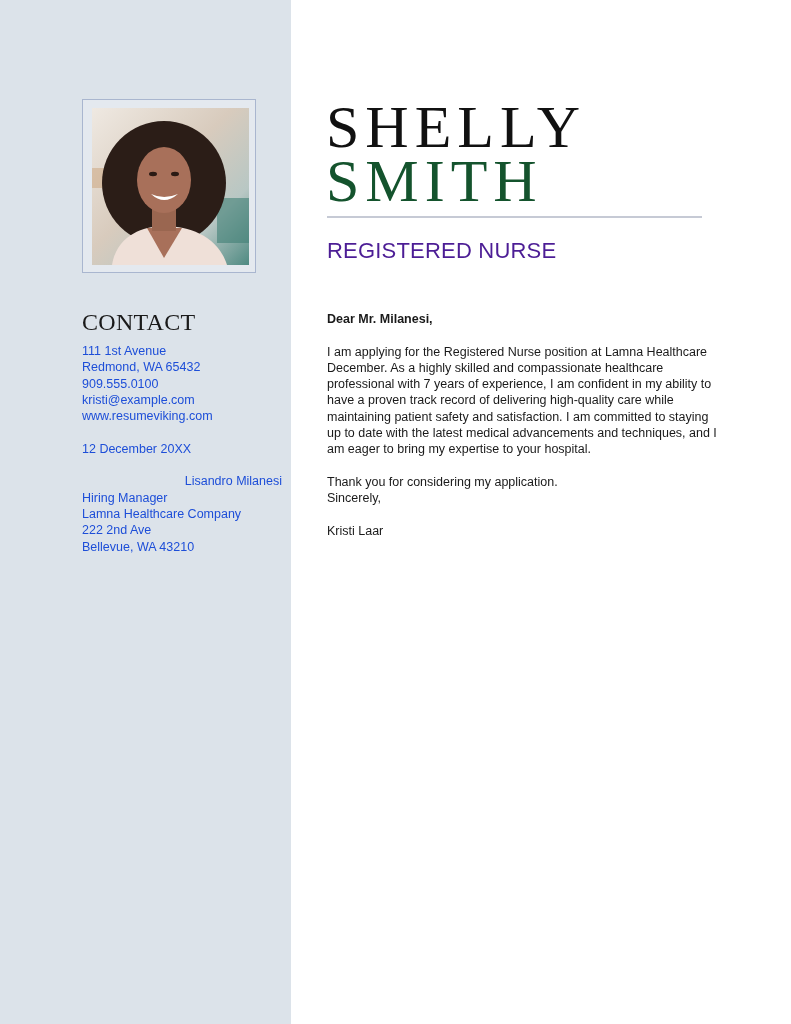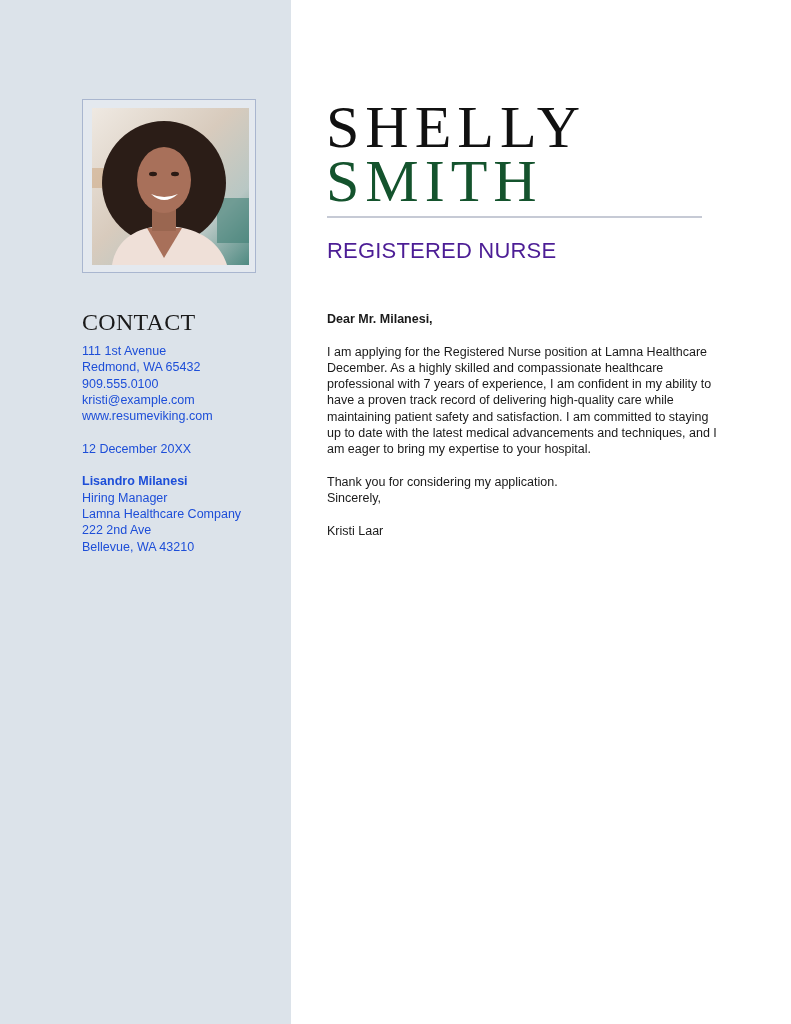--- a/index.html
+++ b/index.html
@@ -25,21 +25,21 @@
     position: absolute; left: 82px; top: 309px;
     font-family: "Liberation Serif", "DejaVu Serif", serif;
     font-size: 24px; letter-spacing: 0.3px; color: #1a1a1a;
   }
   .contact-block {
     position: absolute; left: 82px; top: 343px; width: 200px;
     font-size: 12.5px; line-height: 16.3px; color: #1d4ed8;
   }
   .contact-block .line { display: block; white-space: nowrap; }
   .contact-block .gap { display: block; height: 16.3px; }
-  .contact-block .bold { font-weight: bold; }
+  .contact-block .bold { font-weight: normal; text-align: right; }
 
   .name-first, .name-last {
     position: absolute; left: 326px;
     font-family: "Liberation Serif", "DejaVu Serif", serif;
     font-size: 60px; letter-spacing: 6px; line-height: 1;
   }
   .name-first { top: 97px; color: #111111; }
   .name-last { top: 151px; color: #14532d; }
 
   .divider {

